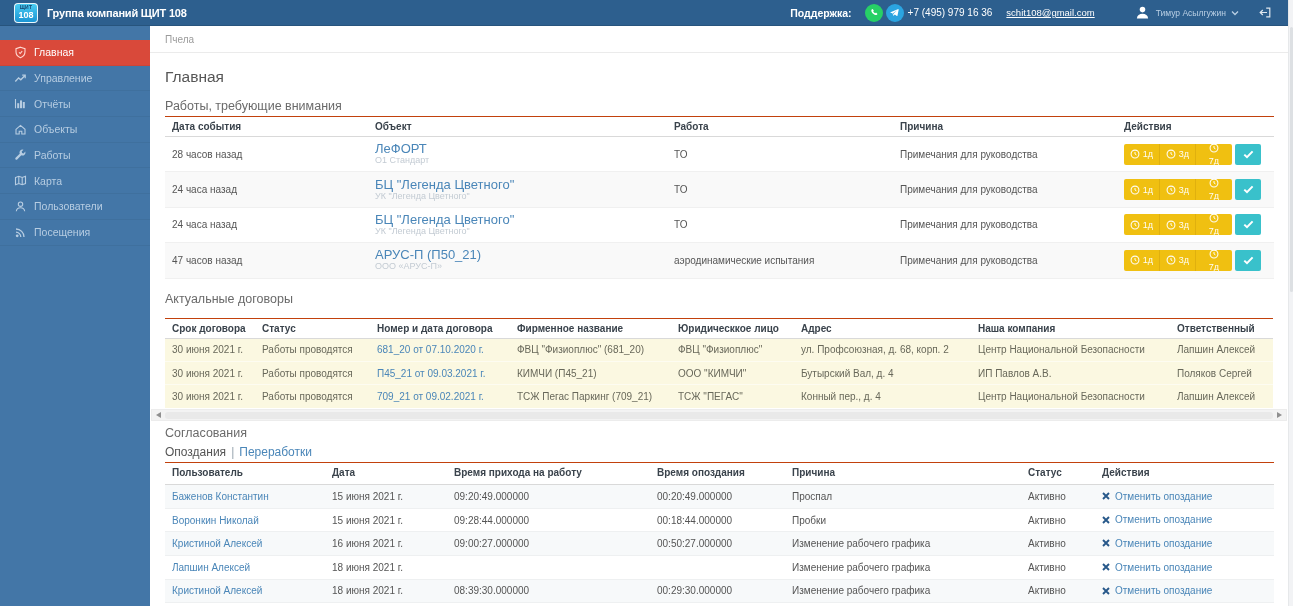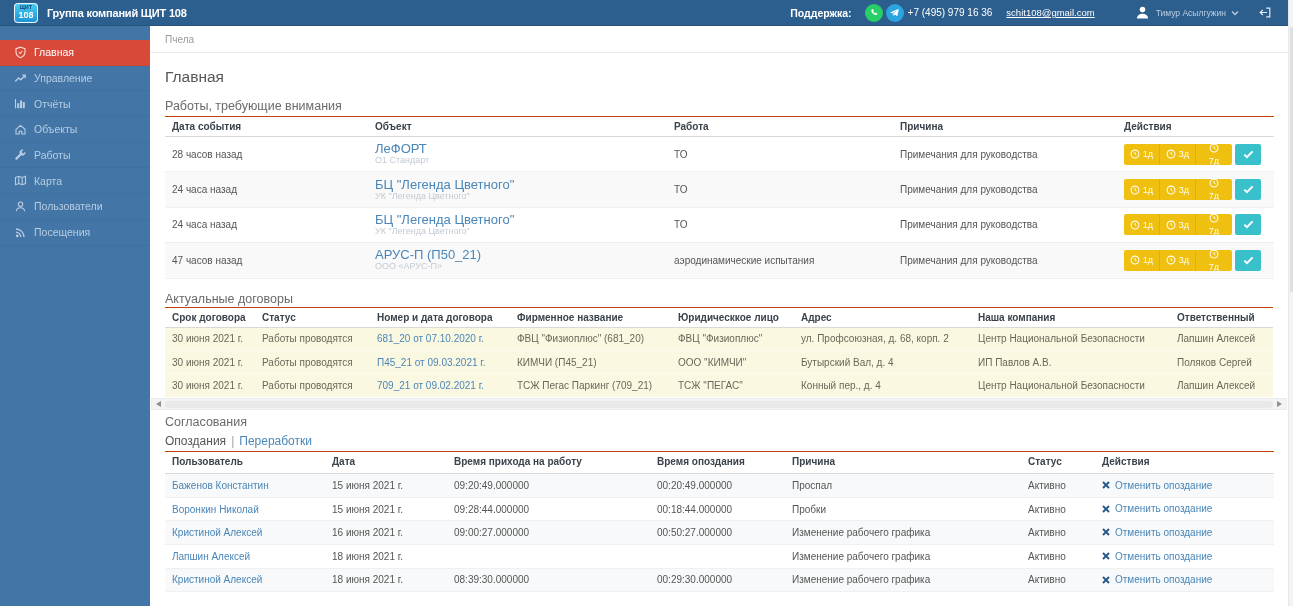--- a/index.html
+++ b/index.html
@@ -84,21 +84,21 @@
     width:36px; height:21px; background:#f0c011; color:rgba(255,255,255,.96);
     font-size:9px; display:flex; align-items:center; justify-content:center; gap:3px;
     border-right:1px solid #e0b00e;
   }
   .btn-day:last-child { border-right:none;flex-direction:column; }
   .btn-check {
     width:26px; height:21px; margin-left:3px; background:#39c1cb; border-radius:2px;
     display:flex; align-items:center; justify-content:center; cursor:pointer;
   }
   
-  .t2 { width:1108px; }
+  .t2 { width:1108px; margin-top:11px; }
   .t2 tbody tr { height:23.4px; background:#fbf8e1; }
   .t2 tbody tr + tr td { border-top:1px solid #fdfcf1; }
   .t2 tbody td { color:#68685a; }
   
   .hscroll {
     height:12px; width:1136px; margin:1px 0 0 -14px; background:#f3f3f3;
     border:1px solid #ececec; position:relative;
   }
   .hs-arrow { position:absolute; top:0; width:11px; height:10px; display:flex; align-items:center; justify-content:center; cursor:pointer; }
   .hs-left { left:1px; } .hs-right { right:1px; }

